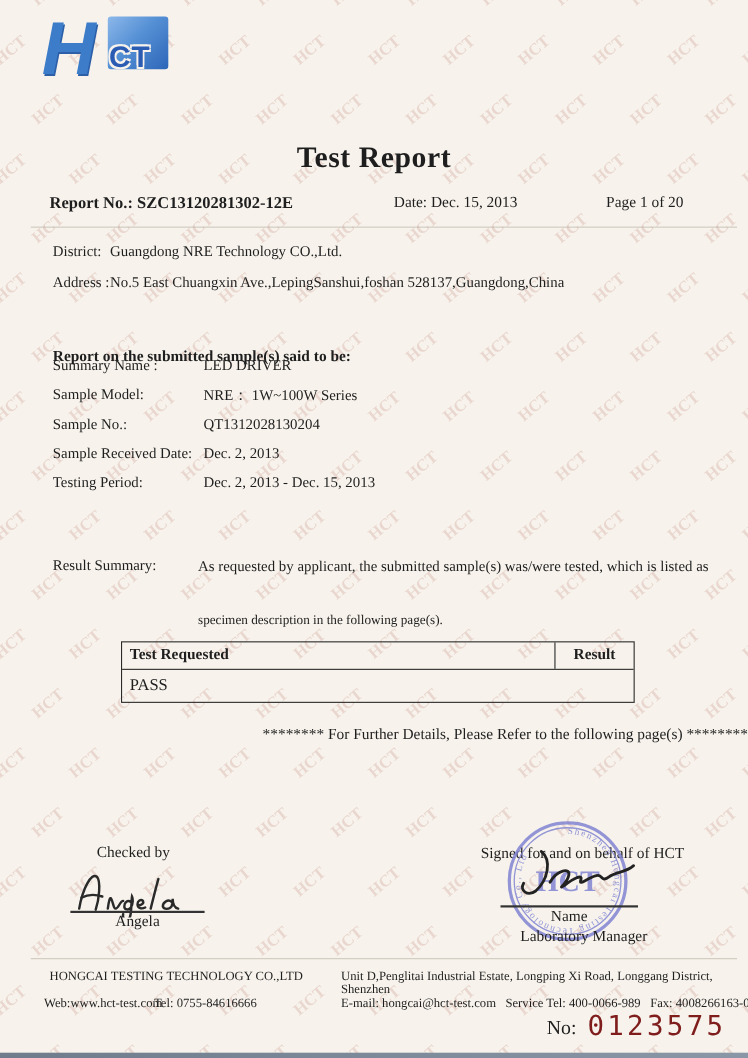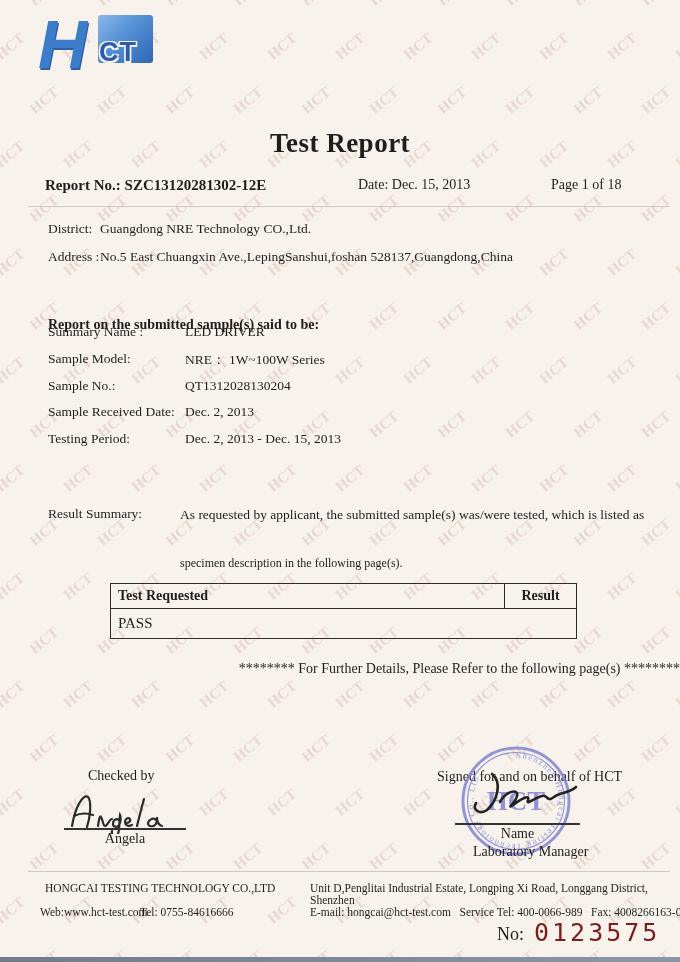--- a/index.html
+++ b/index.html
@@ -288,21 +288,21 @@
   </div>
 
   <div class="title">Test Report</div>
 
   <div class="hdr-row">
     <span class="hdr-reportno">
       <span>Report No.:</span>
       <span>SZC13120281302-12E</span>
     </span>
     <span class="hdr-date">Date: Dec. 15, 2013</span>
-    <span class="hdr-page">Page 1 of 18</span>
+    <span class="hdr-page">Page 1 of 20</span>
   </div>
   <div class="hairline" style="top:206px;"></div>
 
   <div class="row" style="top:221px;">
     <span class="lbl">District:</span>
     <span class="val">Guangdong NRE Technology CO.,Ltd.</span>
   </div>
   <div class="row" style="top:249px;">
     <span class="lbl">Address :</span>
     <span class="val">No.5 East Chuangxin Ave.,LepingSanshui,foshan 528137,Guangdong,China</span>

